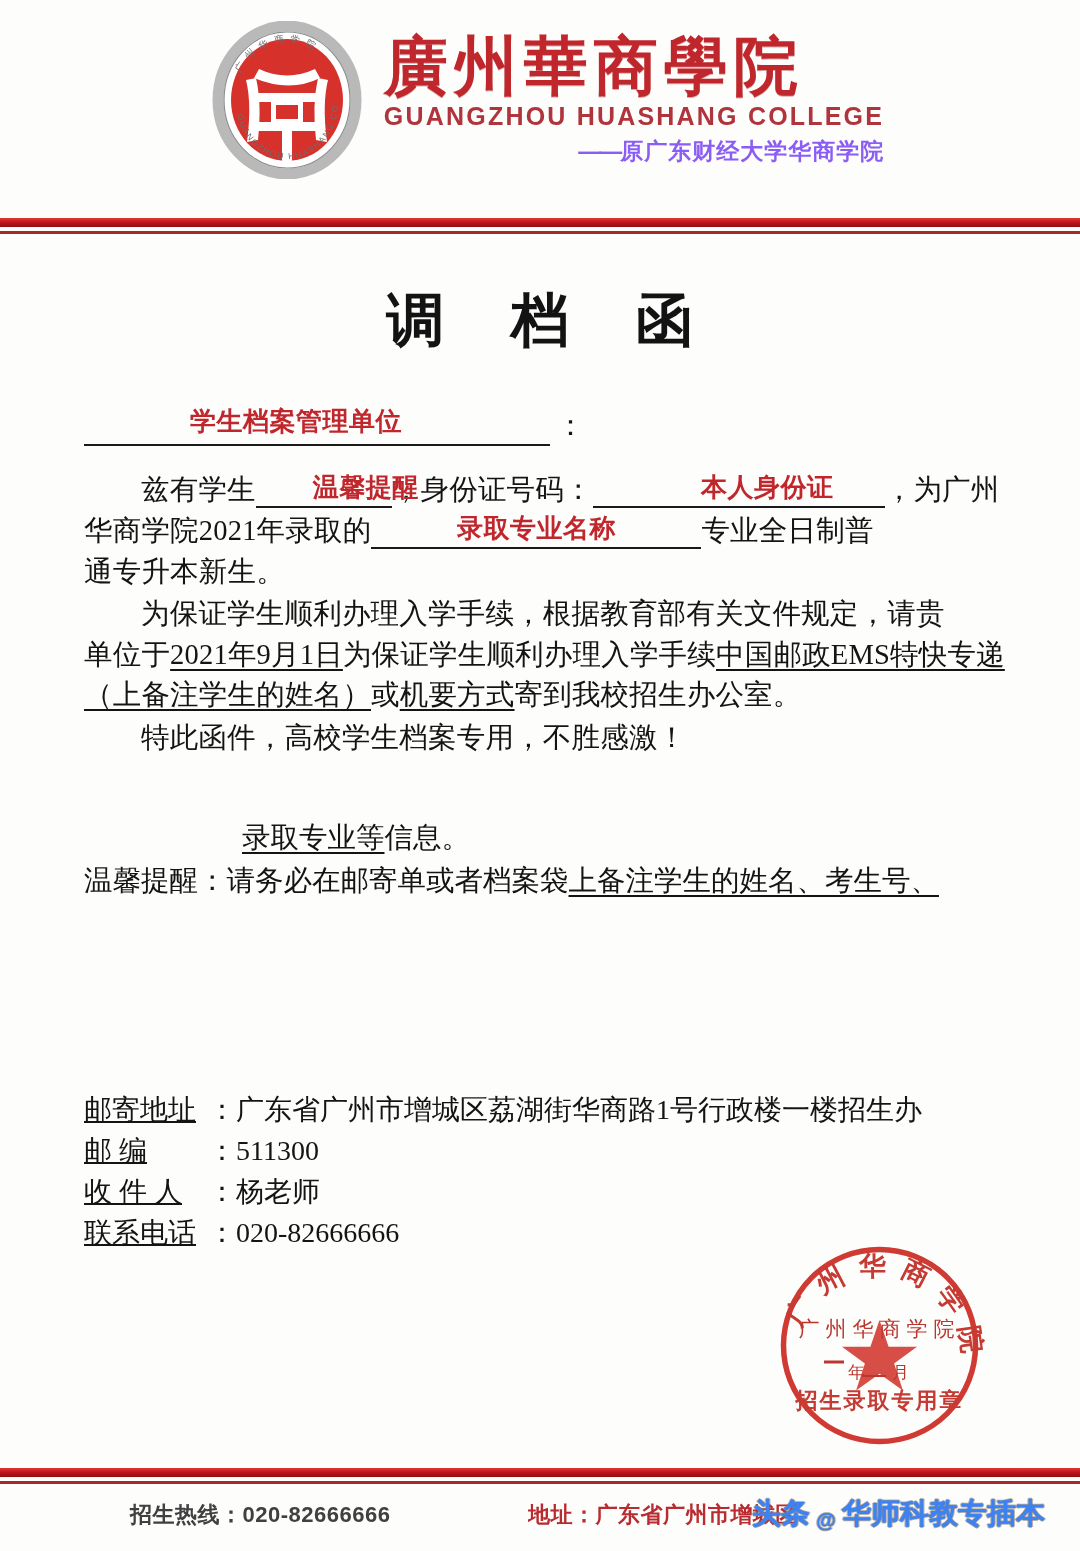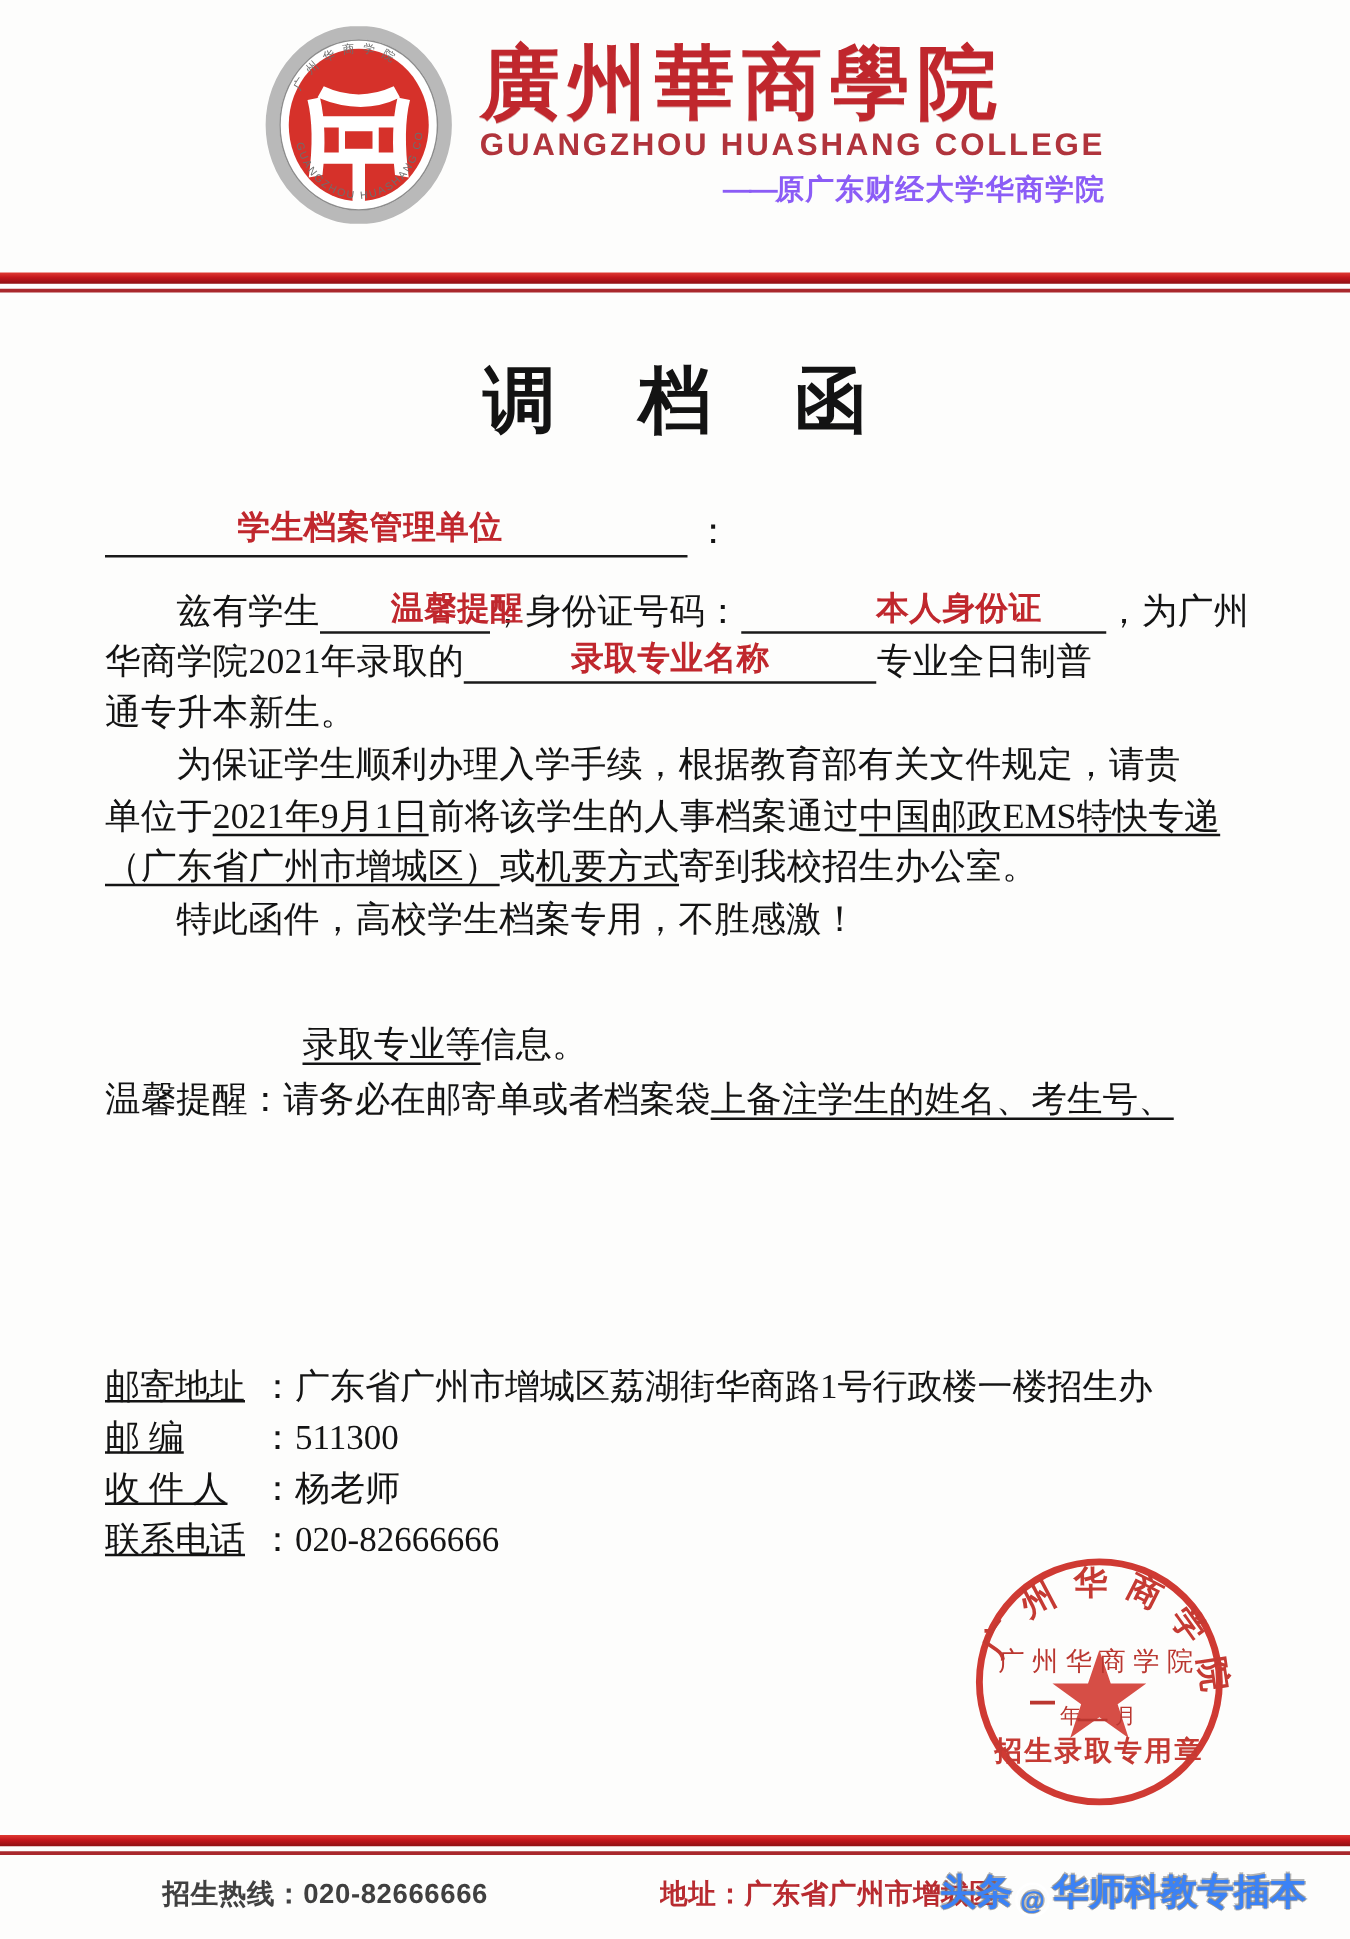--- a/index.html
+++ b/index.html
@@ -246,22 +246,22 @@
     </div>
 
     <div class="para">
       <span class="ln i"><span>兹有学生</span><span class="blank-sm blank-name fill">温馨提醒</span><span>，身份证号码：</span><span class="blank-sm blank-id fill">本人身份证</span><span>，为广州</span></span>
       <span class="ln n"><span>华商学院2021年录取的</span><span class="blank-sm blank-major fill">录取专业名称</span><span>专业全日制普</span></span>
       <span class="ln n">通专升本新生。</span>
     </div>
 
     <div class="para tight">
       <span class="ln i">为保证学生顺利办理入学手续，根据教育部有关文件规定，请贵</span>
-      <span class="ln n"><span>单位于</span><span class="u">2021年9月1日</span><span>前将该学生的人事档案通过</span><span class="u">中国邮政EMS特快专递</span></span>
-      <span class="ln n"><span class="u">（广东省广州市增城区）</span><span>或</span><span class="u">机要方式</span><span>寄到我校招生办公室。</span></span>
+      <span class="ln n"><span>单位于</span><span class="u">2021年9月1日</span><span>为保证学生顺利办理入学手续</span><span class="u">中国邮政EMS特快专递</span></span>
+      <span class="ln n"><span class="u">（上备注学生的姓名）</span><span>或</span><span class="u">机要方式</span><span>寄到我校招生办公室。</span></span>
     </div>
 
     <div class="para tight">
       <span class="ln i">特此函件，高校学生档案专用，不胜感激！</span>
     </div>
 
     <div class="reminder">
       <span class="ln r2"><span class="u">录取专业等</span><span>信息。</span></span>
       <span class="ln n"><span>温馨提醒：</span><span>请务必在邮寄单或者档案袋</span><span class="u">上备注学生的姓名、考生号、</span></span>
     </div>

